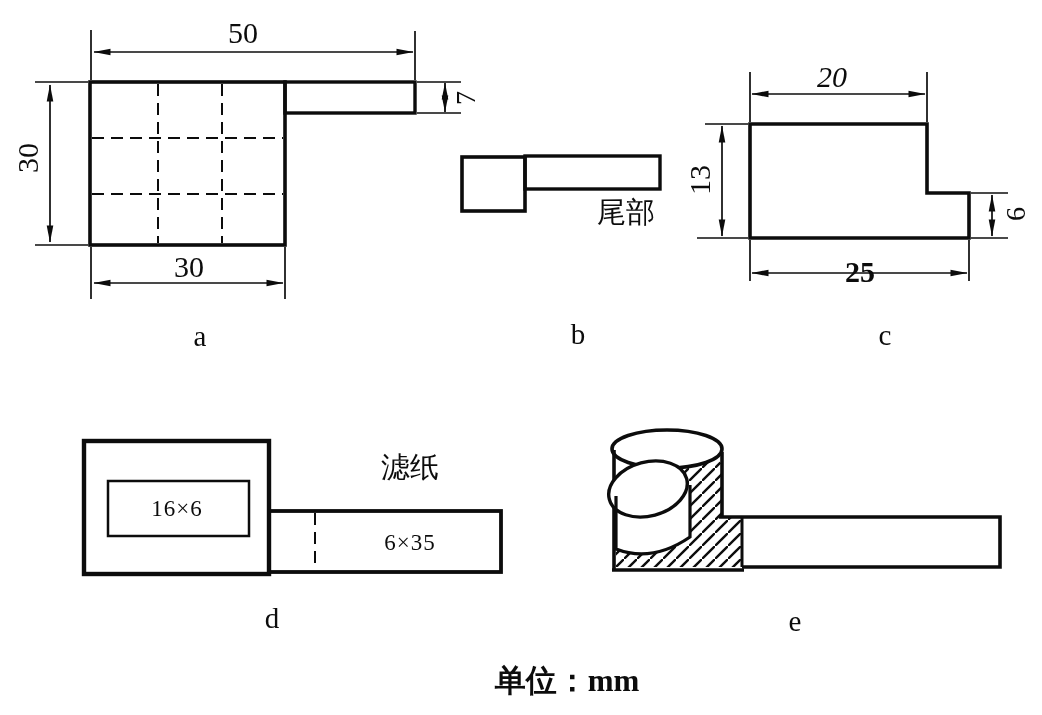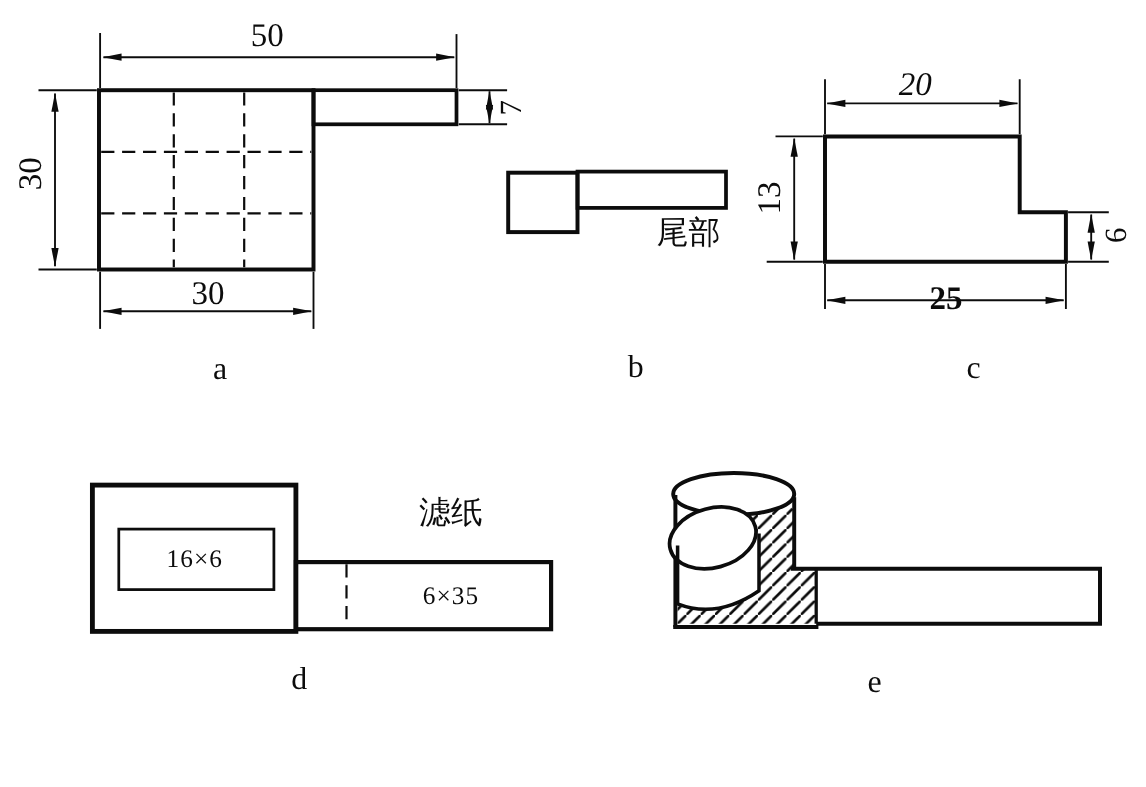--- a/index.html
+++ b/index.html
@@ -121,13 +121,14 @@
   <div class="txt rot dimsm" style="left:1016px;top:214px;">6</div>
   <div class="txt figlabel" style="left:885px;top:335px;">c</div>
 
   <div class="txt boxtxt" style="left:177px;top:508px;">16×6</div>
   <div class="txt cjk" style="left:366px;top:467px;margin-left:44px;">滤纸</div>
   <div class="txt boxtxt" style="left:410px;top:542px;text-align:center;">6×35</div>
   <div class="txt figlabel" style="left:272px;top:618px;">d</div>
 
   <div class="txt figlabel" style="left:795px;top:621px;">e</div>
 
+  <div class="txt unit" style="left:567px;top:680px;">单位：mm</div>
 </div>
 
 </body></html>

